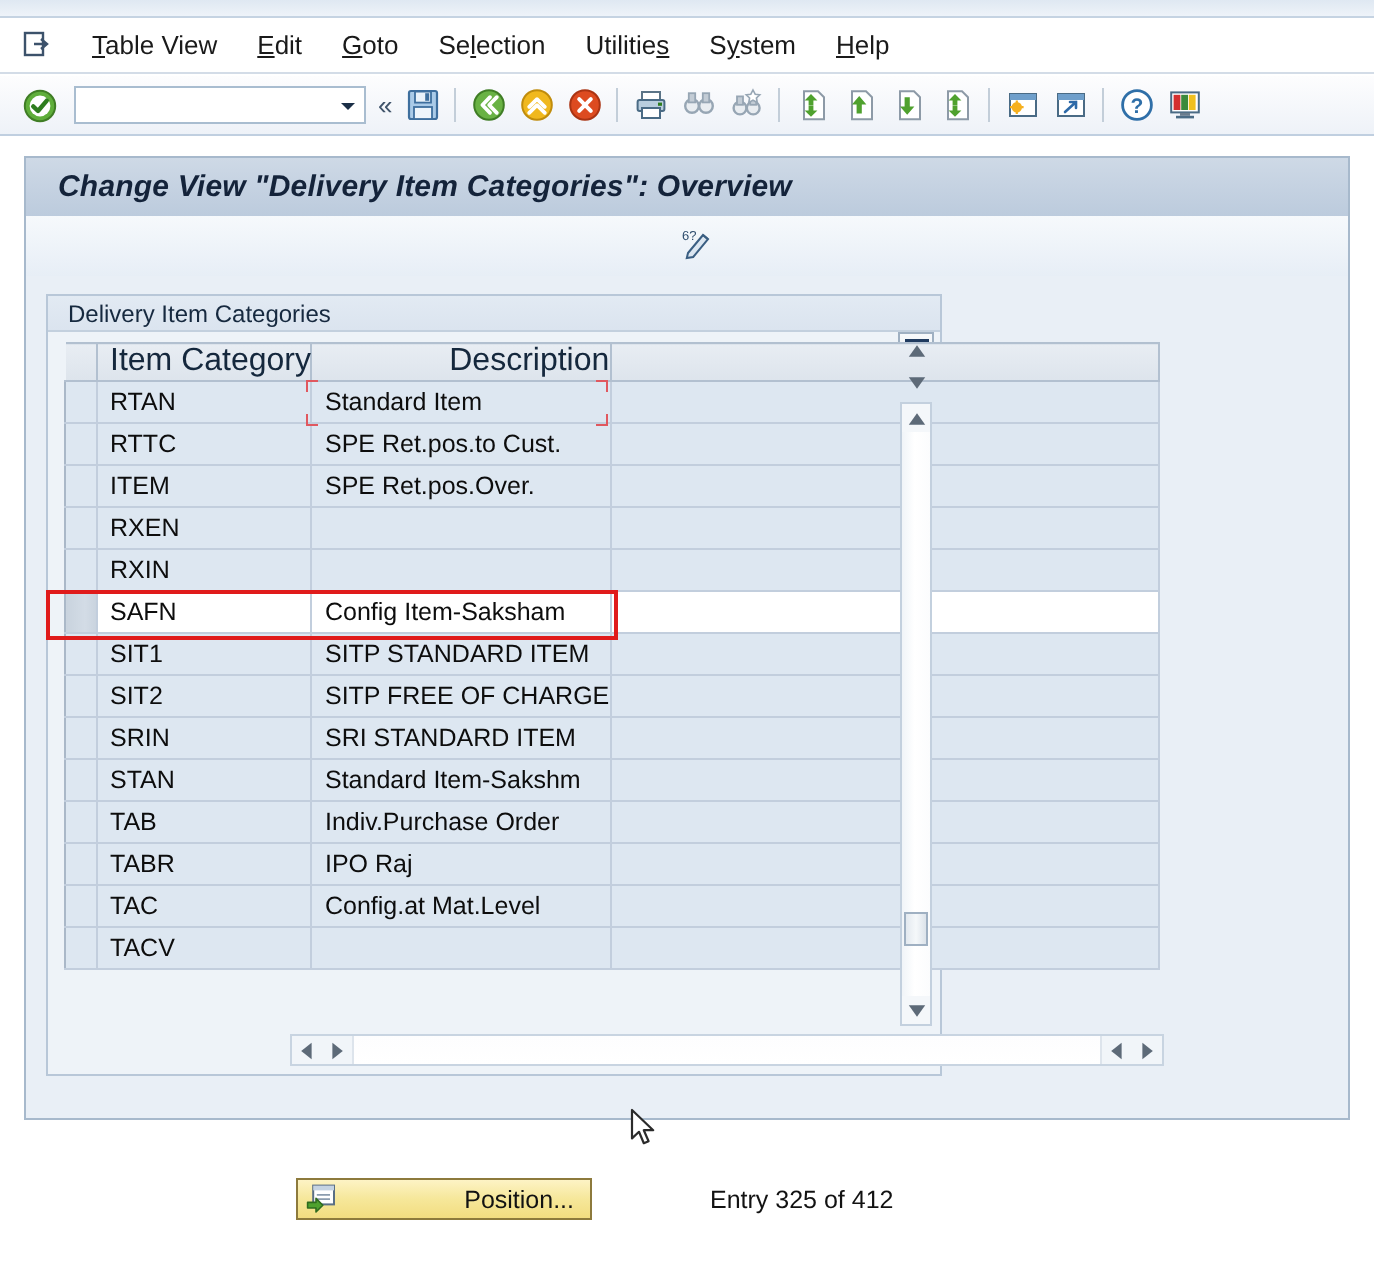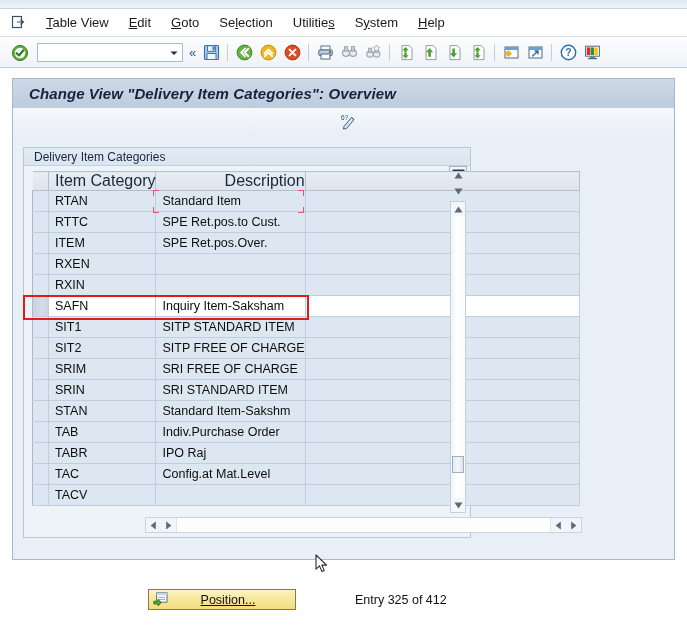--- a/index.html
+++ b/index.html
@@ -409,23 +409,22 @@
     color: #121212;
   }
   #pos-icon {
     width: 18px; height: 17px;
     margin-left: 2px;
     display: flex; align-items: center; justify-content: center;
     flex: 0 0 auto;
   }
   #pos-label {
     flex: 1 1 auto;
-    text-align: center;
+    text-align: right;
     padding-right: 8px;
-    text-decoration: underline;
   }
   #entry-count {
     position: absolute;
     left: 355px; top: 593px;
     font-family: "Liberation Sans", sans-serif;
     font-size: 12.5px;
     color: #121212;
     white-space: nowrap;
   }
 
@@ -724,39 +723,33 @@
             </tr>
             <tr>
               <td class="sel-cell"></td>
               <td>RXIN</td>
               <td></td>
               <td class="pad-cell"></td>
             </tr>
             <tr class="row-hl">
               <td class="sel-cell"></td>
               <td>SAFN</td>
-              <td>Inquiry Item-Saksham</td>
+              <td>Config Item-Saksham</td>
               <td class="pad-cell"></td>
             </tr>
             <tr>
               <td class="sel-cell"></td>
               <td>SIT1</td>
               <td>SITP STANDARD ITEM</td>
               <td class="pad-cell"></td>
             </tr>
             <tr>
               <td class="sel-cell"></td>
               <td>SIT2</td>
               <td>SITP FREE OF CHARGE</td>
-              <td class="pad-cell"></td>
-            </tr>
-            <tr>
-              <td class="sel-cell"></td>
-              <td>SRIM</td>
-              <td>SRI FREE OF CHARGE</td>
               <td class="pad-cell"></td>
             </tr>
             <tr>
               <td class="sel-cell"></td>
               <td>SRIN</td>
               <td>SRI STANDARD ITEM</td>
               <td class="pad-cell"></td>
             </tr>
             <tr>
               <td class="sel-cell"></td>

